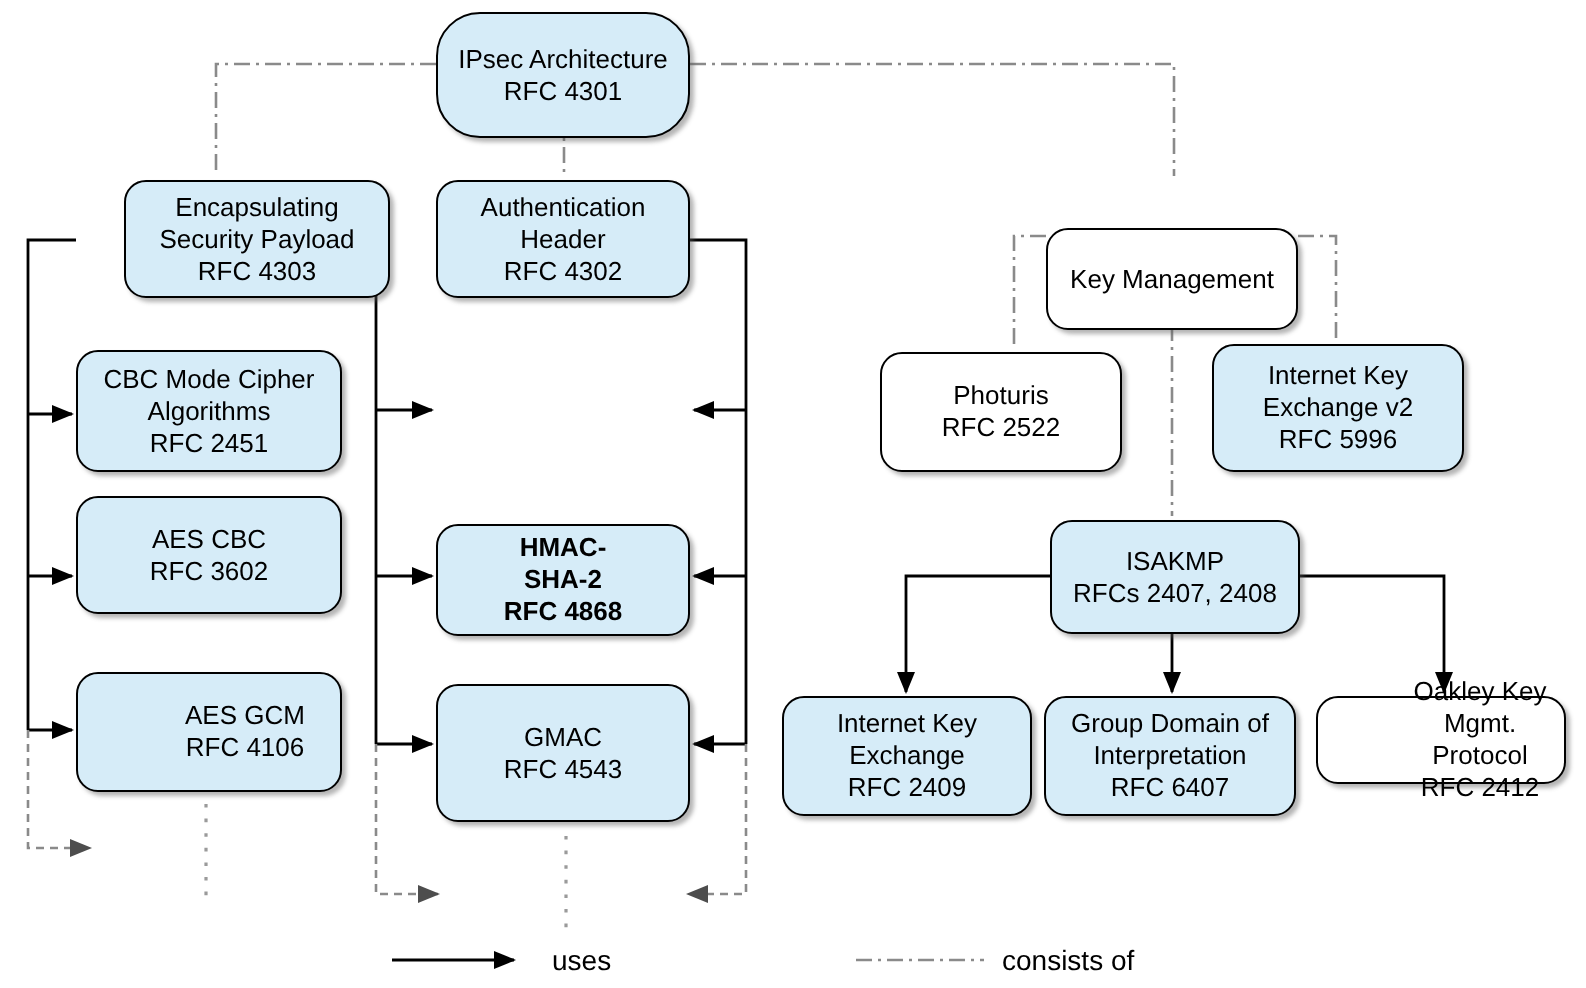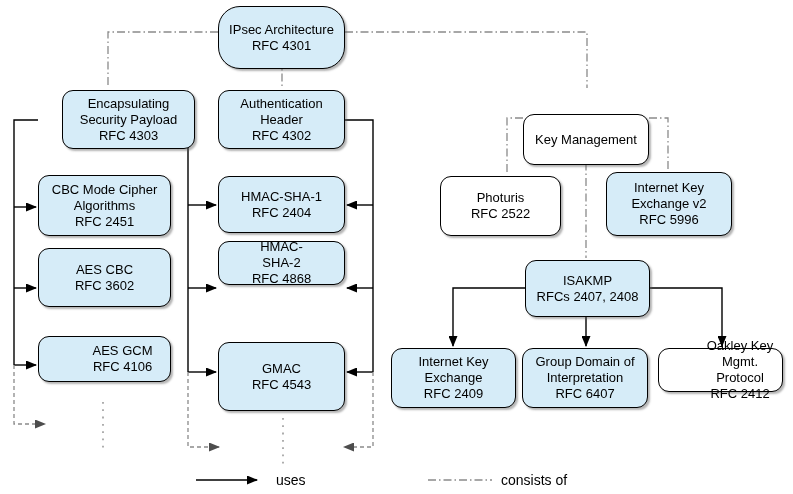--- a/index.html
+++ b/index.html
@@ -101,28 +101,26 @@
 RFC 4301</div>
   <div class="node blue" style="left:38px;top:90px;width:133px;height:59px;margin-left:24px;">Encapsulating
 Security Payload
 RFC 4303</div>
   <div class="node blue" style="left:218px;top:90px;width:127px;height:59px;">Authentication
 Header
 RFC 4302</div>
   <div class="node blue" style="left:38px;top:175px;width:133px;height:61px;">CBC Mode Cipher
 Algorithms
 RFC 2451</div>
-  <div class="node blue" style="left:218px;top:176px;width:127px;height:57px;">HMAC-SHA-1
-RFC 2404</div>
   <div class="node blue" style="left:38px;top:248px;width:133px;height:59px;">AES CBC
 RFC 3602</div>
-  <div class="node blue" style="left:218px;top:241px;width:127px;height:44px;">HMAC-
+  <div class="node blue" style="left:218px;top:262px;width:127px;height:56px;font-weight:bold;">HMAC-
 SHA-2
 RFC 4868</div>
-  <div class="node blue" style="left:38px;top:336px;width:133px;height:46px;padding-left:36px;">AES GCM
+  <div class="node blue" style="left:38px;top:336px;width:133px;height:60px;padding-left:36px;">AES GCM
 RFC 4106</div>
   <div class="node blue" style="left:218px;top:342px;width:127px;height:69px;">GMAC
 RFC 4543</div>
   <div class="node white" style="left:523px;top:90px;width:126px;height:51px;margin-top:24px;">Key Management</div>
   <div class="node white" style="left:440px;top:176px;width:121px;height:60px;">Photuris
 RFC 2522</div>
   <div class="node blue" style="left:606px;top:172px;width:126px;height:64px;">Internet Key
 Exchange v2
 RFC 5996</div>
   <div class="node blue" style="left:525px;top:260px;width:125px;height:57px;border-radius:11px;">ISAKMP

